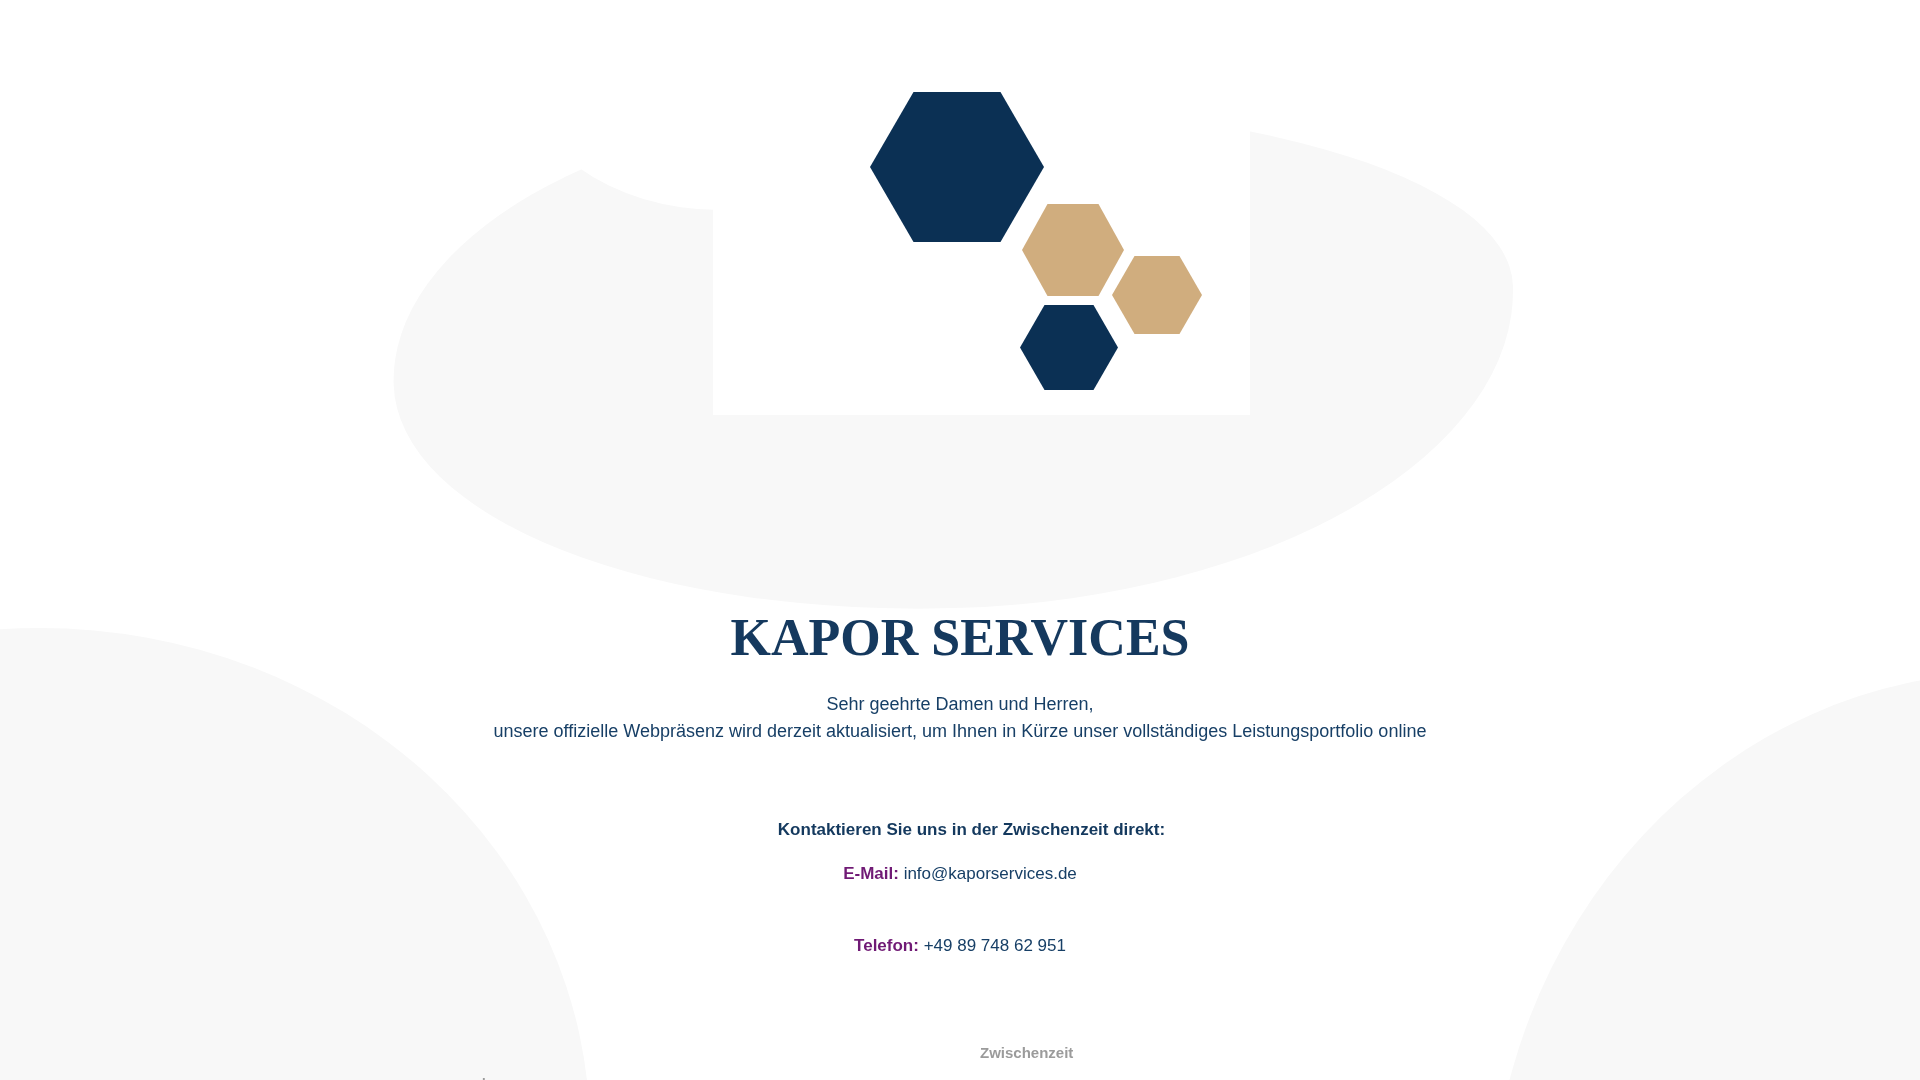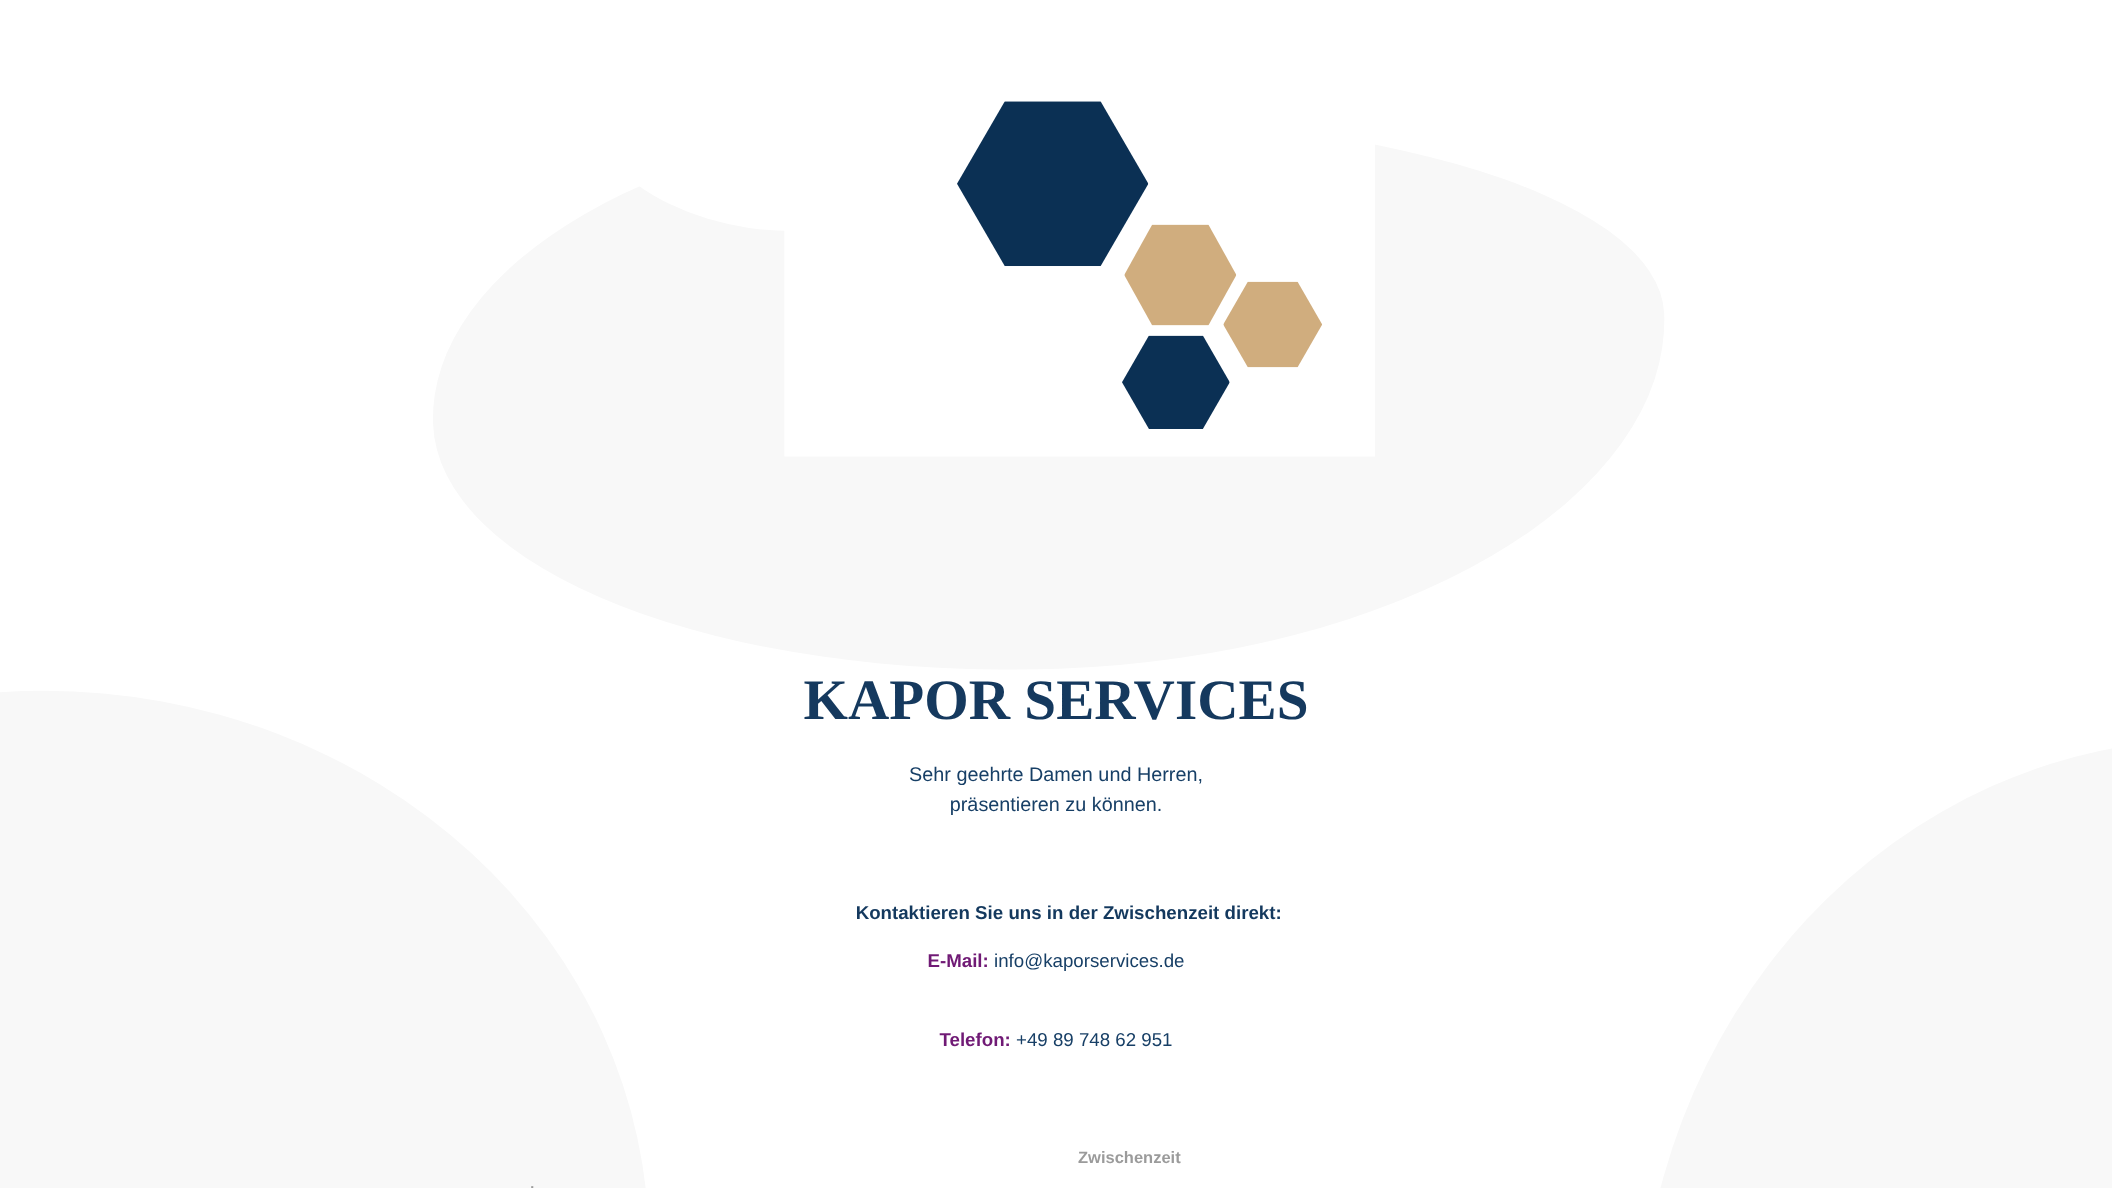--- a/index.html
+++ b/index.html
@@ -130,21 +130,21 @@
   <div class="hex hex-big-navy" style="background-color: rgb(11, 48, 84);"></div>
   <div class="hex hex-tan-large" style="background-color: rgb(208, 173, 126);"></div>
   <div class="hex hex-tan-small" style="background-color: rgb(208, 173, 126);"></div>
   <div class="hex hex-navy-small" style="background-color: rgb(11, 48, 84);"></div>
 </div>
 
 <h1 class="page-title">KAPOR SERVICES</h1>
 
 <div class="intro">
   <span>Sehr geehrte Damen und Herren,</span>
-  <span>präsentieren zu können.</span>
+  <span>unsere offizielle Webpräsenz wird derzeit aktualisiert, um Ihnen in Kürze unser vollständiges Leistungsportfolio online</span>
 </div>
 
 <div class="contact-heading">Kontaktieren Sie uns in der Zwischenzeit direkt:</div>
 
 <div class="contact-line email">
   <span class="label">E-Mail:</span>
   <a>info@kaporservices.de</a>
 </div>
 
 <div class="contact-line phone">

